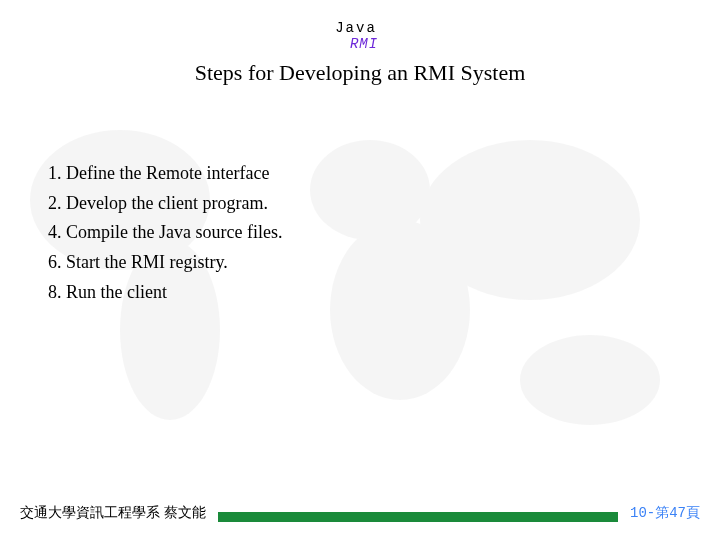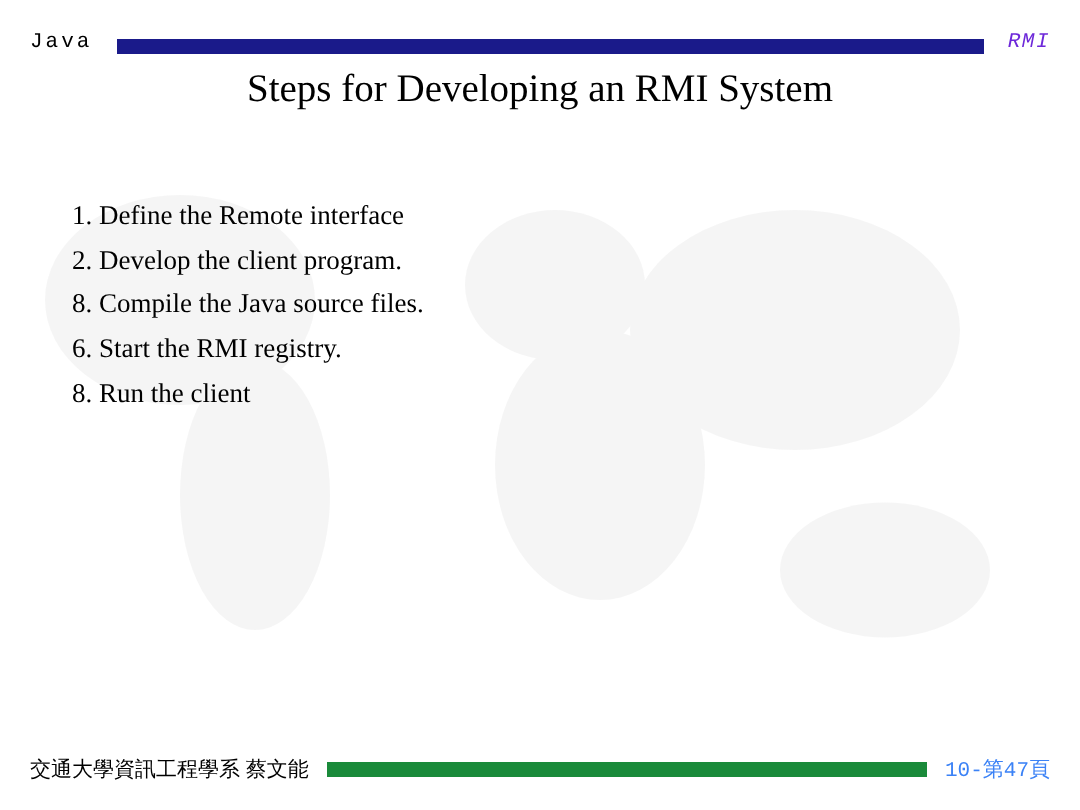--- a/index.html
+++ b/index.html
@@ -15,24 +15,25 @@
       position: absolute;
       top: 80px;
       left: 0;
       width: 720px;
       height: 400px;
       opacity: 0.08;
       z-index: 0;
     }
     .header {
       display: flex;
-      align-items: flex-end;
+      align-items: center;
       padding: 20px 20px 0 20px;
       position: relative;
       z-index: 2;
+      flex-direction: column;
     }
     .header-left {
       font-family: "Courier New", monospace;
       font-size: 14px;
       letter-spacing: 2px;
       color: #000;
       margin-right: 8px;
     }
     .header-bar {
       flex: 1;
@@ -42,47 +43,47 @@
     }
     .header-right {
       font-family: "Courier New", monospace;
       font-size: 14px;
       letter-spacing: 1px;
       color: #6d28d9;
       margin-left: 8px;
       font-style: italic;
     }
     .title {
-      font-size: 26px;
+      font-size: 22px;
       font-weight: normal;
       text-align: center;
       margin-top: 8px;
       color: #000;
       position: relative;
       z-index: 2;
       font-family: "Times New Roman", serif;
     }
     .steps {
       position: relative;
       z-index: 2;
-      margin: 55px 0 0 48px;
+      margin: 73px 0 0 48px;
     }
     .step-item {
       font-size: 18px;
       line-height: 1.65;
       color: #000;
       font-family: "Times New Roman", serif;
     }
     .footer {
       position: absolute;
       bottom: 18px;
       left: 0;
       width: 100%;
       display: flex;
-      align-items: center;
+      align-items: flex-end;
       padding: 0 20px;
       z-index: 2;
     }
     .footer-left {
       font-size: 14px;
       color: #000;
       font-family: "Microsoft JhengHei", "PMingLiU", sans-serif;
       white-space: nowrap;
     }
     .footer-bar {
@@ -116,21 +117,21 @@
   <span class="header-left">Java</span>
   <div class="header-bar"></div>
   <span class="header-right">RMI</span>
 </div>
 
 <h1 class="title">Steps for Developing an RMI System</h1>
 
 <div class="steps">
   <div class="step-item">1. Define the Remote interface</div>
   <div class="step-item">2. Develop the client program.</div>
-  <div class="step-item">8. Compile the Java source files.</div>
+  <div class="step-item">4. Compile the Java source files.</div>
   <div class="step-item">6. Start the RMI registry.</div>
   <div class="step-item">8. Run the client</div>
 </div>
 
 <div class="footer">
   <span class="footer-left">交通大學資訊工程學系 蔡文能</span>
   <div class="footer-bar"></div>
   <span class="footer-right">10-第47頁</span>
 </div>
 

